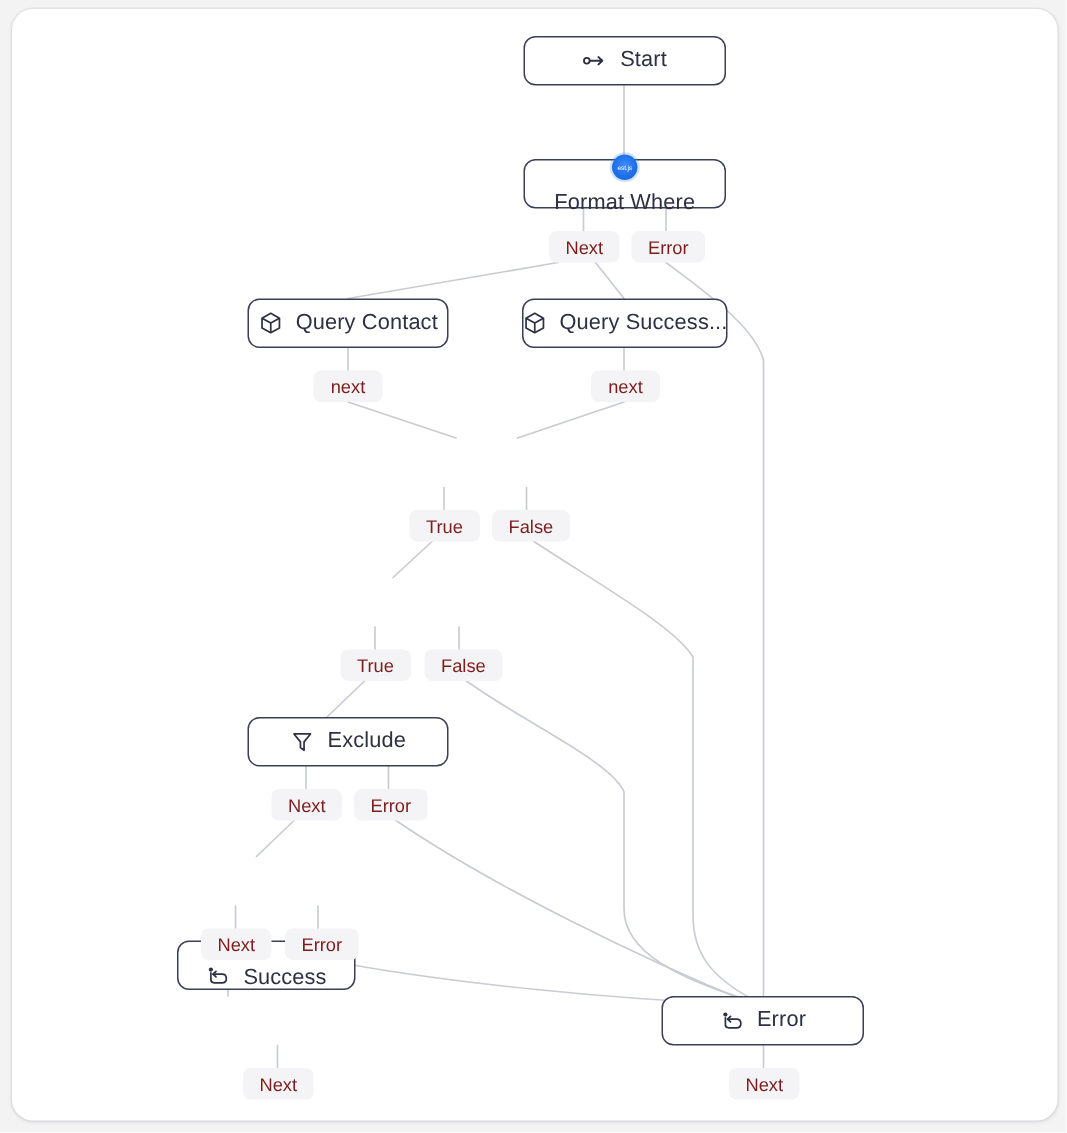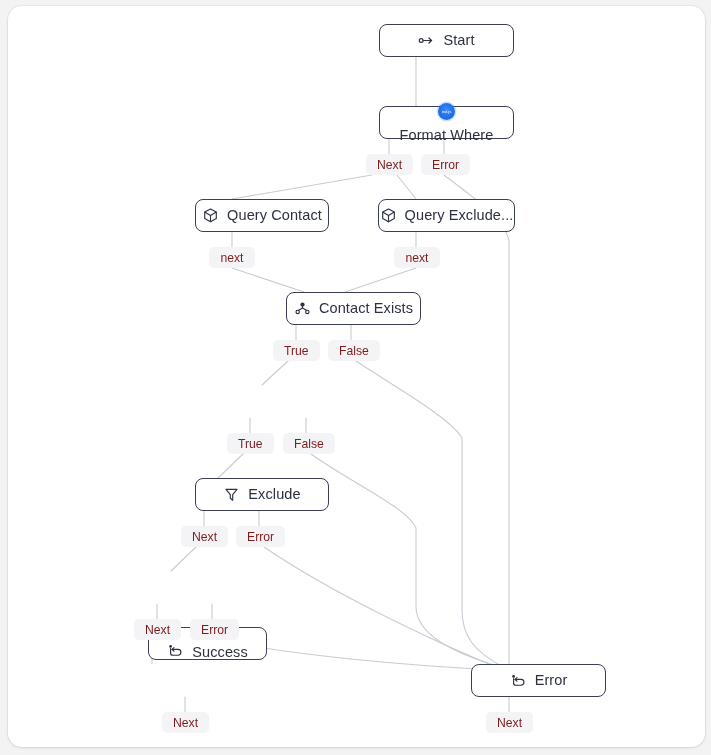--- a/index.html
+++ b/index.html
@@ -42,21 +42,20 @@
     gap: 8px;
     height: 33px;
     background: #ffffff;
     border: 1.3px solid #3a3f54;
     border-radius: 8px;
     color: #2d3142;
     font-size: 14.5px;
     letter-spacing: 0.1px;
     white-space: nowrap;
     padding: 0 14px;
-    margin-left: 30px;
   }
   .node .node-label {
     line-height: 1;
     color: #2d3142;
   }
   .node-icon {
     display: inline-flex;
     align-items: center;
     justify-content: center;
     width: 17px;
@@ -180,34 +179,23 @@
     <span class="node-label">Query Contact</span>
   </div>
 
   <div class="node" style="left:348px; top:199px; width:137px;">
     <span class="node-icon">
       <svg width="17" height="17" viewBox="0 0 17 17">
         <path d="M8.5,1.9 L14.3,5.1 L14.3,11.6 L8.5,14.8 L2.7,11.6 L2.7,5.1 Z" fill="none" stroke="#2d3142" stroke-width="1.15" stroke-linejoin="round"></path>
         <path d="M2.7,5.1 L8.5,8.4 L14.3,5.1 M8.5,8.4 L8.5,14.8" fill="none" stroke="#2d3142" stroke-width="1.15" stroke-linejoin="round"></path>
       </svg>
     </span>
-    <span class="node-label">Query Exclude...</span>
-  </div>
-
-  <div class="node" style="left:256px; top:292px; width:135px;">
-    <span class="node-icon">
-      <svg width="17" height="17" viewBox="0 0 17 17">
-        <path d="M8.5,6.2 L8.5,8.0 M8.5,8.0 L4.2,10.6 M8.5,8.0 L12.8,10.6" fill="none" stroke="#2d3142" stroke-width="1.15" stroke-linecap="round"></path>
-        <circle cx="8.5" cy="4.6" r="2.1" fill="#2d3142"></circle>
-        <circle cx="3.7" cy="11.9" r="1.7" fill="none" stroke="#2d3142" stroke-width="1.15"></circle>
-        <circle cx="13.3" cy="11.9" r="1.7" fill="none" stroke="#2d3142" stroke-width="1.15"></circle>
-      </svg>
-    </span>
-    <span class="node-label">Contact Exists</span>
-  </div>
+    <span class="node-label">Query Success...</span>
+  </div>
+
 
 
   <div class="node" style="left:165px; top:478px; width:134px;">
     <span class="node-icon">
       <svg width="17" height="17" viewBox="0 0 17 17">
         <path d="M3.0,3.3 L14.0,3.3 L9.7,8.6 L9.7,14.2 L7.3,12.3 L7.3,8.6 Z" fill="none" stroke="#2d3142" stroke-width="1.15" stroke-linejoin="round"></path>
       </svg>
     </span>
     <span class="node-label">Exclude</span>
   </div>

